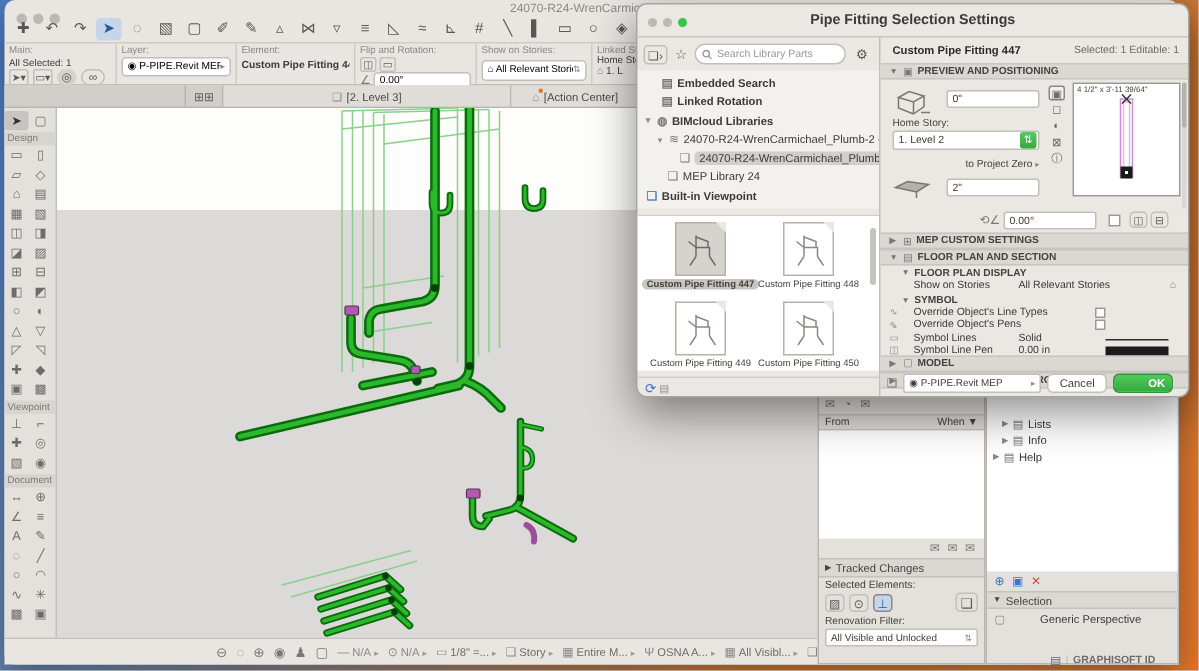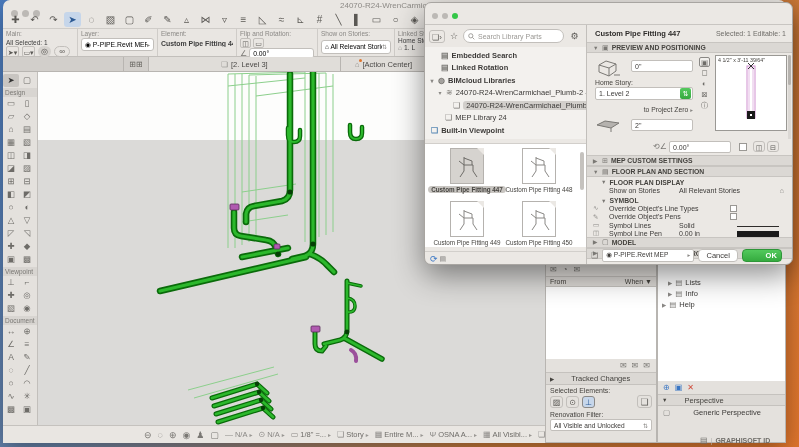--- a/index.html
+++ b/index.html
@@ -34,21 +34,21 @@
   #canvas{left:35px;top:72px;width:748px;height:353px;background:#dbdad8;overflow:hidden;}
   #canvas-white{left:0;top:0;width:748px;height:68px;background:#fdfdfc;}
   
   #statusbar{left:0;top:425px;width:783px;height:18px;background:#e9e6e2;border-top:1px solid #c5c2be;display:flex;align-items:center;font-size:7.5px;color:#6e6c68;}
   .sb-zoom{font-size:9px;color:#7a7874;margin:0 3px;}
   .qo{display:flex;align-items:center;gap:2px;margin:0 3px;white-space:nowrap;}
   .qo .g{font-size:8px;color:#8a8885;}
   .qo .arr{color:#9a9894;font-size:6px;}
   
   .pal{background:#e4e1dd;border:1px solid #b8b5b1;}
-  .pal-bar{background:#dbd8d4;border-top:1px solid #c5c2be;border-bottom:1px solid #c5c2be;font-size:7.5px;color:#45433f;display:flex;align-items:center;padding:0 4px;gap:17px;}
+  .pal-bar{background:#dbd8d4;border-top:1px solid #c5c2be;border-bottom:1px solid #c5c2be;font-size:7.5px;color:#45433f;display:flex;align-items:center;padding:0 4px;gap:3px;}
   .white{background:#fff;}
   
   #dlg{left:424px;top:2px;width:369px;height:263px;background:#ebe8e4;border-radius:7px;box-shadow:0 10px 30px rgba(0,0,0,.45);z-index:50;overflow:hidden;border:1px solid #a8a5a1;}
   #dlg-title{height:22px;border-bottom:1px solid #c8c5c1;position:relative;display:flex;align-items:center;justify-content:center;font-size:9.5px;font-weight:bold;color:#3c3a38;}
   #dlg-lights{position:absolute;left:7px;top:7px;}
   #dlg-left{position:absolute;left:0;top:22px;width:162px;height:241px;border-right:1px solid #c2bfbb;}
   #lib-toolbar{position:absolute;left:0;top:0;width:100%;height:22px;display:flex;align-items:center;padding:0 4px;gap:3px;}
   #lib-search{flex:1;height:14px;background:#fff;border:1px solid #c2bfbb;border-radius:8px;display:flex;align-items:center;padding:0 4px;gap:3px;font-size:7px;color:#9a9894;overflow:hidden;white-space:nowrap;}
   #lib-tree{position:absolute;left:0;top:22px;width:100%;height:92px;background:#f3f1ee;overflow:hidden;font-size:7.5px;color:#3c3a38;padding-top:2px;}
   .tree-row{height:12.5px;display:flex;align-items:center;gap:3px;white-space:nowrap;overflow:hidden;padding-right:2px;}
@@ -445,39 +445,40 @@
         <span>Help</span>
       </div>
   </div>
   <div style="display:flex;gap:5px;padding:2px 5px;font-size:8px;">
     <span style="color:#3a76c4;">⊕</span>
     <span style="color:#3a76c4;">▣</span>
     <span style="color:#d04a3a;">✕</span>
   </div>
   <div class="pal-bar" style="height:12px;">
       <span class="chev" style="font-size:5.5px;">▼</span>
-      <span>Perspective</span>
+      <span>Selection</span>
     </div>
   <div style="display:flex;align-items:center;gap:4px;padding:2px 5px;font-size:7.5px;color:#3c3a38;">
     <span style="color:#8a8885;">▢</span>
     <span style="flex:1;text-align:center;">Generic Perspective</span>
   </div>
 </div>
 
 <div class="abs" style="left:700px;top:436px;width:86px;display:flex;align-items:center;gap:3px;z-index:12;font-size:7px;color:#6e6c68;">
   <span style="font-size:8px;">▤</span>
     <span style="color:#b5b2ae;">|</span>
     <span style="font-weight:bold;">GRAPHISOFT ID</span>
 </div>
 
 <div id="dlg" class="abs">
   <div id="dlg-title">
     <span id="dlg-lights">
       <span class="light" style="width:6px;height:6px;"></span><span class="light" style="width:6px;height:6px;"></span><span class="light" style="width:6px;height:6px;background:#34c748;"></span>
     </span>
+    <span>Pipe Fitting Selection Settings</span>
   </div>
 
   <div id="dlg-left">
     <div id="lib-toolbar">
       <span class="tb-i" style="width:16px;height:13px;line-height:13px;font-size:8px;border:1px solid #c2bfbb;">❏›</span>
       <span class="tb-i" style="width:12px;height:13px;line-height:13px;font-size:9px;">☆</span>
       <div id="lib-search">
         <svg width="7" height="7" viewBox="0 0 10 10">
             <circle cx="4" cy="4" r="3" fill="none" stroke="#9a9894" stroke-width="1.3"></circle>
             <line x1="6.3" y1="6.3" x2="9" y2="9" stroke="#9a9894" stroke-width="1.3"></line>

